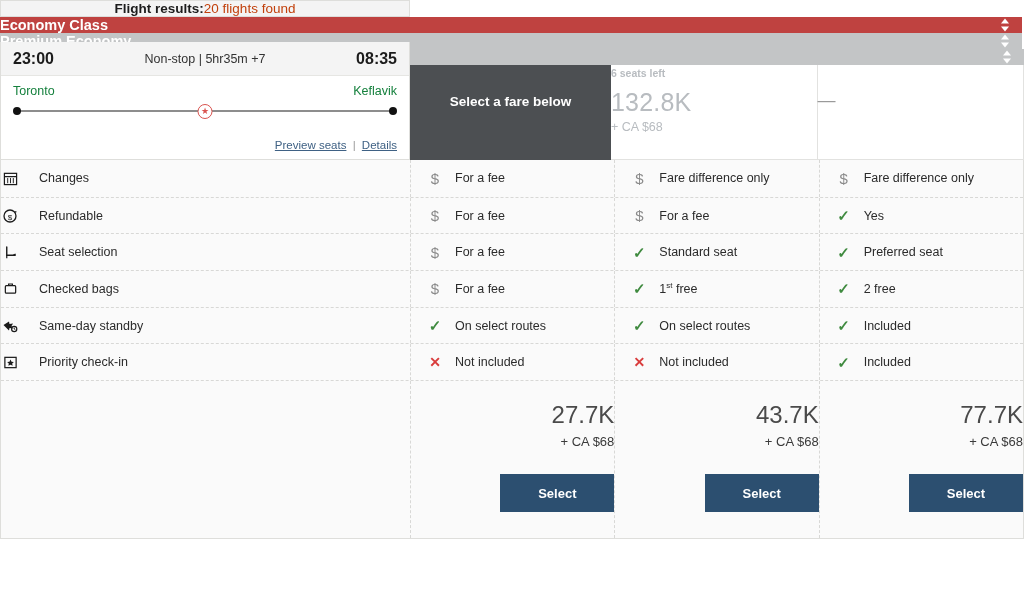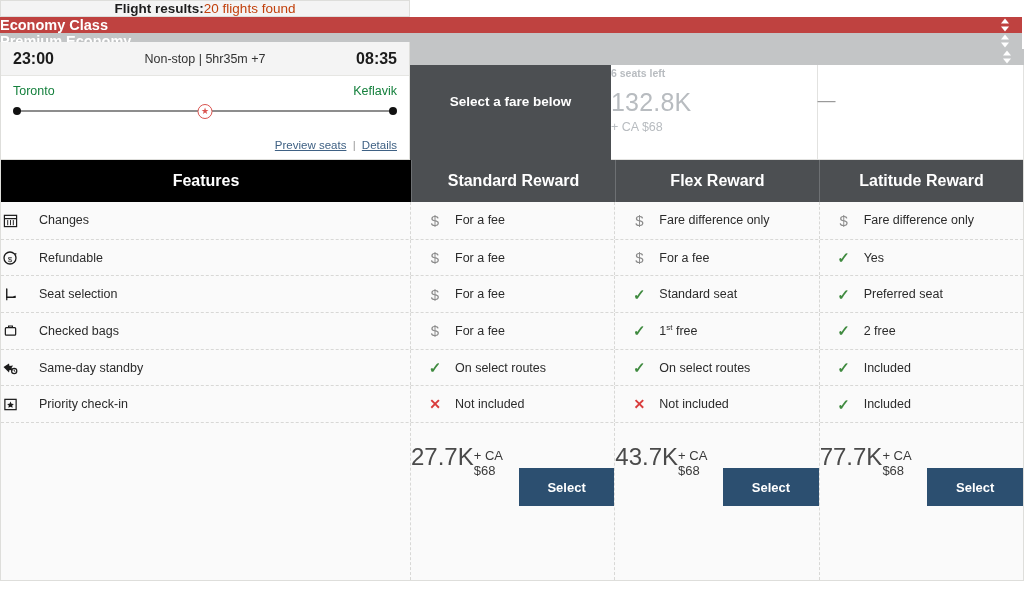--- a/index.html
+++ b/index.html
@@ -126,21 +126,21 @@
   .vicon { width: 14px; text-align: center; font-size: 14px; line-height: 1; flex: none; }
   .vicon.fee { color: #8a8a8a; font-size: 15px; }
   .vicon.yes { color: #3f8a3f; font-size: 15px; font-weight: bold; }
   .vicon.no  { color: #d93c3c; font-size: 14px; font-weight: bold; }
   sup { font-size: 8px; vertical-align: super; }
 
   
   .tfoot { display: flex; height: 158px; background: #fafafa; border-top: 1px dashed #d8d8d6; }
   .foot-blank { width: 410px; border-right: 1px dashed #d8d8d6; }
   .foot-price {
-    flex: 1; display: flex; flex-direction: row; align-items: flex-start;
+    flex: 1; display: flex; flex-direction: column; align-items: flex-end;
     padding-top: 20px; border-right: 1px dashed #d8d8d6;
   }
   .foot-price:last-child { border-right: none; }
   .foot-price .pts { font-size: 24px; color: #4a4a4a; }
   .foot-price .cash { font-size: 13px; color: #3a3a3a; margin-top: 5px; }
   .selbtn {
     margin-top: 25px; width: 114px; height: 38px;
     background: #2c4f70; color: #ffffff;
     border: none; cursor: pointer;
     font-size: 13px; font-weight: bold;
@@ -216,26 +216,20 @@
       <div class="pts">132.8K</div>
       <div class="cash">+ CA $68</div>
     </div>
 
     <div class="fare-cell">
       <div class="dash">—</div>
     </div>
   </div>
 
   <div class="tbl">
-    <div class="thead">
-      <div class="th-features">Features</div>
-      <div class="th-fare">Standard Reward</div>
-      <div class="th-fare">Flex Reward</div>
-      <div class="th-fare">Latitude Reward</div>
-    </div>
     <div id="rows">
         <div class="trow">
           <div class="cell-feature">
             <span class="ficon">
               <svg width="15" height="15" viewBox="0 0 16 16">
                 <rect x="1.5" y="2.5" width="13" height="12" fill="none" stroke="#1b1b1b" stroke-width="1.3"></rect>
                 <line x1="1.5" y1="6" x2="14.5" y2="6" stroke="#1b1b1b" stroke-width="1.3"></line>
                 <line x1="5" y1="7.5" x2="5" y2="13" stroke="#1b1b1b" stroke-width="1"></line>
                 <line x1="8" y1="7.5" x2="8" y2="13" stroke="#1b1b1b" stroke-width="1"></line>
                 <line x1="11" y1="7.5" x2="11" y2="13" stroke="#1b1b1b" stroke-width="1"></line>

